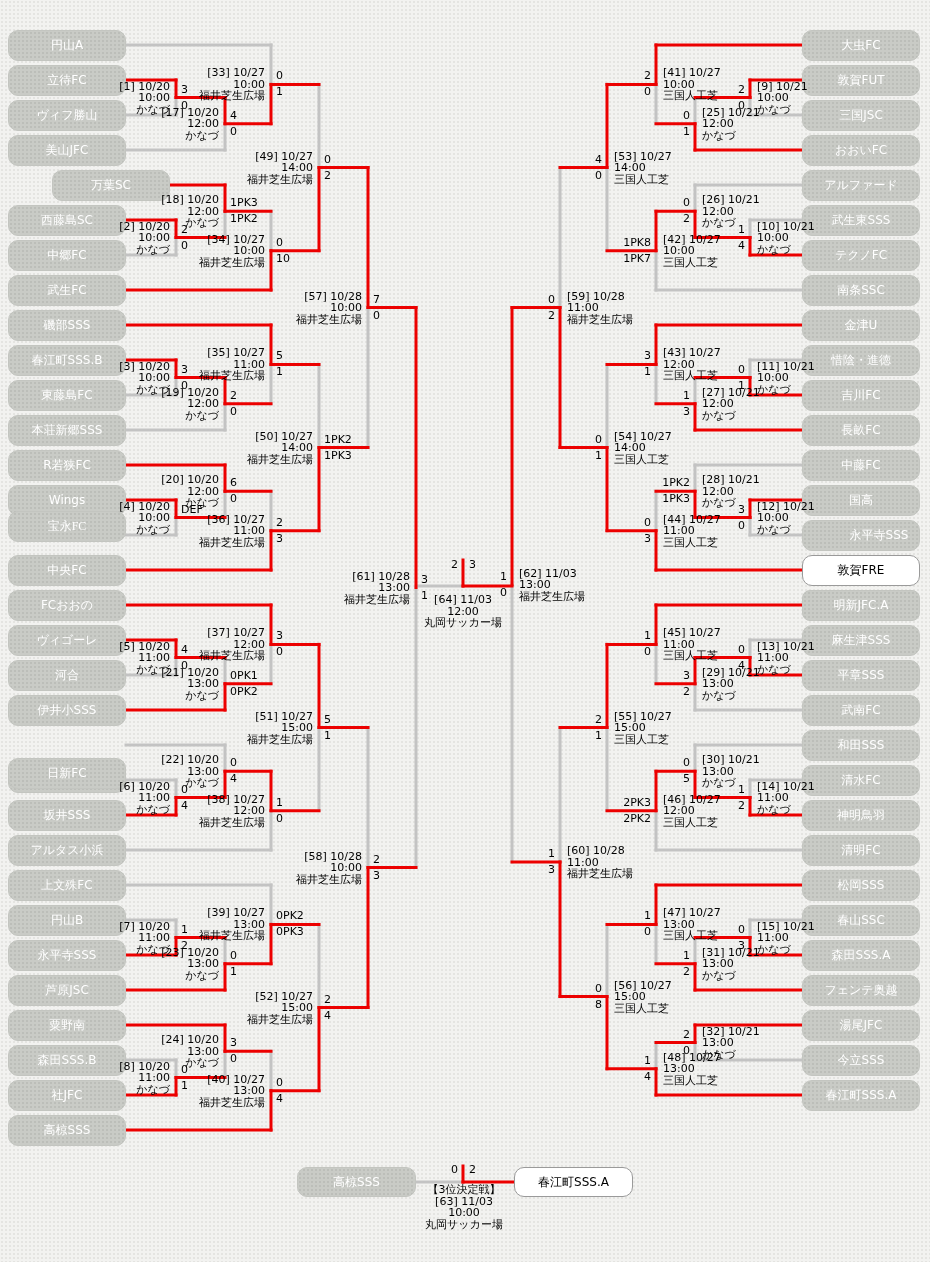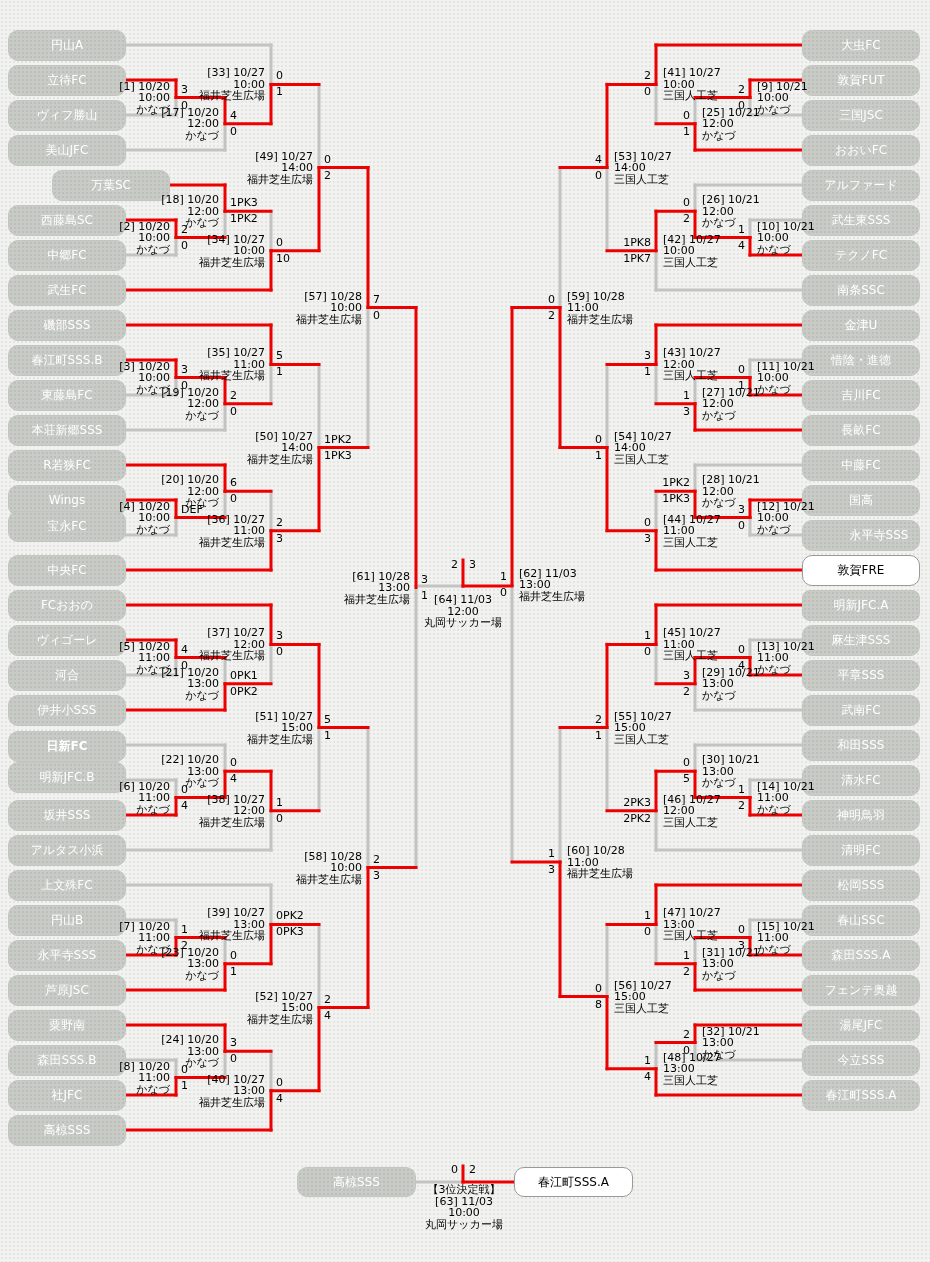--- a/index.html
+++ b/index.html
@@ -287,28 +287,28 @@
     <div class="team gray" style="left: 8px; top: 169.5px; margin-left: 44px;">万葉SC</div>
     <div class="team gray" style="left: 8px; top: 204.5px;">西藤島SC</div>
     <div class="team gray" style="left: 8px; top: 239.5px;">中郷FC</div>
     <div class="team gray" style="left: 8px; top: 274.5px;">武生FC</div>
     <div class="team gray" style="left: 8px; top: 309.5px;">磯部SSS</div>
     <div class="team gray" style="left: 8px; top: 344.5px;">春江町SSS.B</div>
     <div class="team gray" style="left: 8px; top: 379.5px;">東藤島FC</div>
     <div class="team gray" style="left: 8px; top: 414.5px;">本荘新郷SSS</div>
     <div class="team gray" style="left: 8px; top: 449.5px;">R若狭FC</div>
     <div class="team gray" style="left: 8px; top: 484.5px;">Wings</div>
-    <div class="team gray" style="left: 8px; top: 511px;">宝永FC</div>
+    <div class="team gray" style="left: 8px; top: 511px; font-family: Liberation Serif, serif;">宝永FC</div>
     <div class="team gray" style="left: 8px; top: 554.5px;">中央FC</div>
     <div class="team gray" style="left: 8px; top: 589.5px;">FCおおの</div>
     <div class="team gray" style="left: 8px; top: 624.5px;">ヴィゴーレ</div>
     <div class="team gray" style="left: 8px; top: 659.5px;">河合</div>
     <div class="team gray" style="left: 8px; top: 694.5px;">伊井小SSS</div>
     <div class="team gray" style="left: 8px; top: 762px;">明新JFC.B</div>
-    <div class="team gray" style="left: 8px; top: 731px; font-weight: bold;">日新FC</div>
+    <div class="team gray" style="left: 8px; top: 758px;">日新FC</div>
     <div class="team gray" style="left: 8px; top: 799.5px;">坂井SSS</div>
     <div class="team gray" style="left: 8px; top: 834.5px;">アルタス小浜</div>
     <div class="team gray" style="left: 8px; top: 869.5px;">上文殊FC</div>
     <div class="team gray" style="left: 8px; top: 904.5px;">円山B</div>
     <div class="team gray" style="left: 8px; top: 939.5px;">永平寺SSS</div>
     <div class="team gray" style="left: 8px; top: 974.5px;">芦原JSC</div>
     <div class="team gray" style="left: 8px; top: 1009.5px;">粟野南</div>
     <div class="team gray" style="left: 8px; top: 1044.5px;">森田SSS.B</div>
     <div class="team gray" style="left: 8px; top: 1079.5px;">社JFC</div>
     <div class="team gray" style="left: 8px; top: 1114.5px;">高椋SSS</div>

